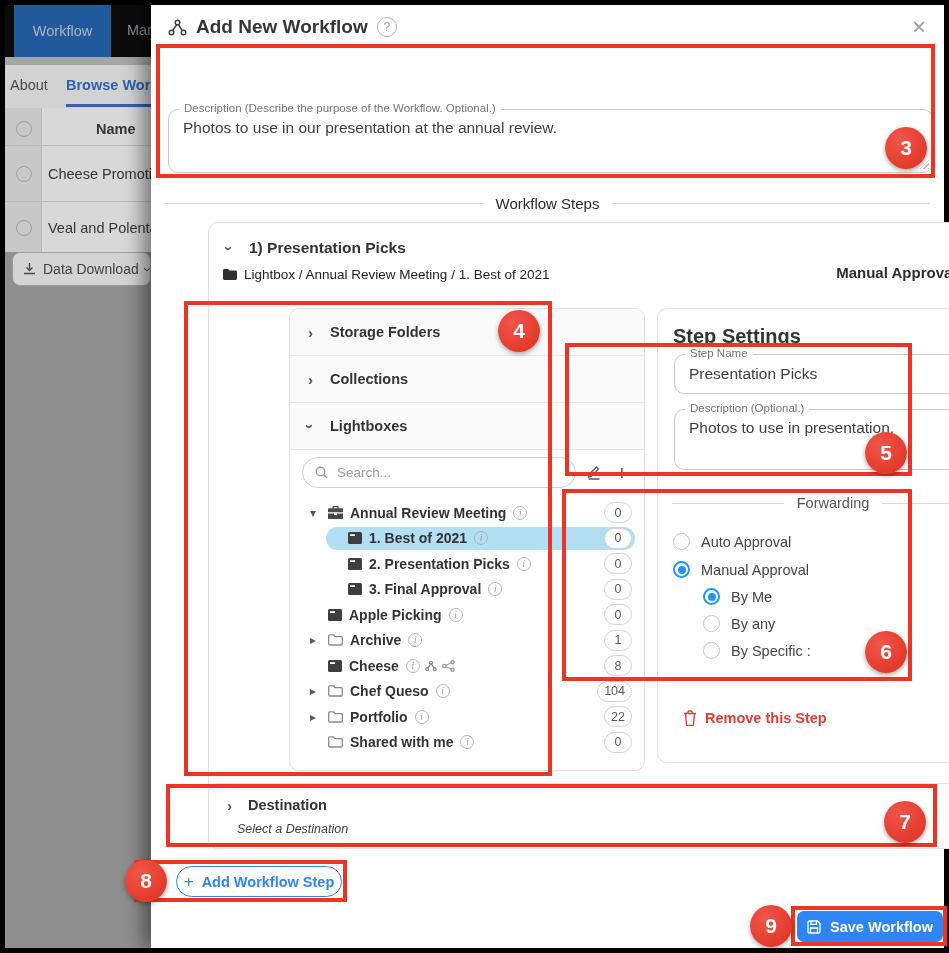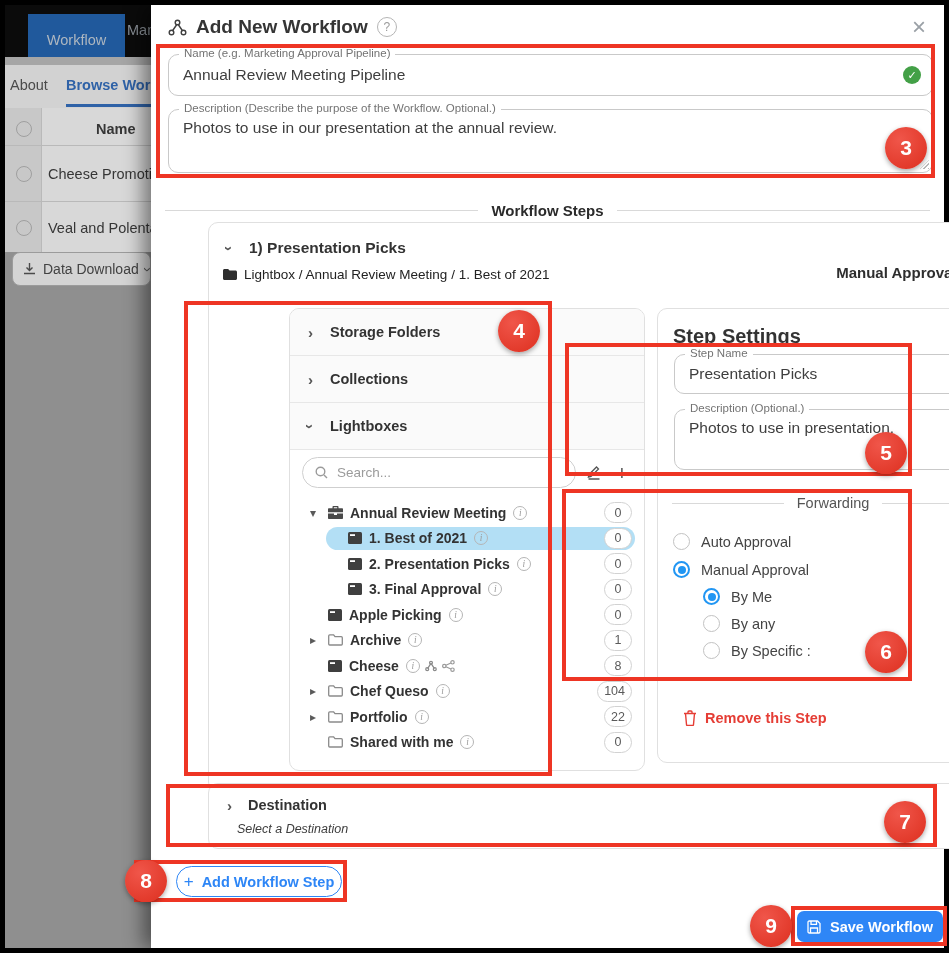--- a/index.html
+++ b/index.html
@@ -2,21 +2,21 @@
 <html><head>
 <meta charset="utf-8">
 <style>
   html,body{margin:0;padding:0;background:#222;}
   *{box-sizing:border-box;font-family:"Liberation Sans",sans-serif;}
   .frame{position:relative;width:949px;height:953px;background:#000;overflow:hidden;}
 
   
   .bgstrip{position:absolute;left:5px;top:5px;width:146px;height:943px;background:#8f8f8f;overflow:hidden;}
   .topnav{position:absolute;left:0;top:0;width:146px;height:52px;background:#0b0b0b;}
-  .nav-tab-active{position:absolute;left:9px;top:9px;width:97px;height:52px;background:#20599c;color:#aeb7c0;font-size:14.5px;display:flex;align-items:center;justify-content:center;margin-left:14px;}
+  .nav-tab-active{position:absolute;left:9px;top:0;width:97px;height:52px;background:#20599c;color:#aeb7c0;font-size:14.5px;display:flex;align-items:center;justify-content:center;}
   .nav-tab-next{position:absolute;left:122px;top:17px;color:#8a9097;font-size:14.5px;white-space:nowrap;}
   .grayband{position:absolute;left:0;top:52px;width:146px;height:8px;background:#a6a6a6;}
   .subtabs{position:absolute;left:0;top:60px;width:146px;height:43px;background:#d2d2d2;}
   .tab-about{position:absolute;left:5px;top:12px;color:#4a4a4a;font-size:14.5px;}
   .tab-browse{position:absolute;left:61px;top:12px;width:85px;color:#2f62a7;font-weight:700;font-size:14.5px;white-space:nowrap;overflow:hidden;}
   .tab-browse-underline{position:absolute;left:61px;top:39px;width:85px;height:3px;background:#2f62a7;}
   .bgtable{position:absolute;left:0;top:103px;width:146px;height:144px;background:#d8d8d8;}
   .bg-checkcol{position:absolute;left:0;top:0;width:37px;height:144px;background:#c8c8c8;border-right:1px solid #b9b9b9;}
   .bg-circle{position:absolute;left:11px;width:16px;height:16px;border:1.5px solid #9f9f9f;border-radius:50%;}
   .bg-hline{position:absolute;left:0;width:146px;height:1px;background:#b9b9b9;}
@@ -32,21 +32,21 @@
 
   .field{position:absolute;border:1px solid #c9c9c9;border-radius:10px;background:#fff;}
   .flabel{position:absolute;top:-8px;left:10px;background:#fff;padding:0 5px;font-size:11.5px;color:#737373;white-space:nowrap;z-index:2;}
   .field input,.field textarea{position:absolute;left:0;top:0;width:100%;height:100%;border:none;outline:none;background:transparent;font-size:15.5px;color:#3e3e3e;padding:0 34px 0 14px;resize:none;}
   .field textarea{padding-top:9px;}
   .ok-circ{position:absolute;right:11px;top:50%;margin-top:-9px;width:18px;height:18px;border-radius:50%;background:#43a047;color:#fff;font-size:11px;display:flex;align-items:center;justify-content:center;}
   .grip{position:absolute;right:3px;bottom:3px;width:9px;height:9px;background:repeating-linear-gradient(135deg,transparent 0 2px,#b9b9b9 2px 3.2px);clip-path:polygon(100% 0,100% 100%,0 100%);}
 
   .tdiv{position:absolute;display:flex;align-items:center;gap:13px;}
   .tdiv::before,.tdiv::after{content:"";flex:1;height:1px;background:#d9d9d9;}
-  .steps-head{left:14px;top:197px;width:765px;font-size:15px;font-weight:700;color:#2b2b2b;}
+  .steps-head{left:14px;top:190px;width:765px;font-size:15px;font-weight:400;color:#2b2b2b;}
 
   .card{position:absolute;border:1px solid #e0e0e0;border-radius:10px;background:#fff;margin-left:48px;}
   .chev{display:inline-block;color:#555;font-size:15px;line-height:1;}
   .chev.down{transform:rotate(90deg);}
   .step-title{position:absolute;left:18px;top:16px;display:flex;gap:17px;align-items:center;font-size:15.5px;font-weight:700;color:#333;cursor:pointer;}
   .crumb{position:absolute;left:14px;top:44px;display:flex;align-items:center;gap:7px;font-size:13.5px;color:#222;font-weight:500;}
   .approval{position:absolute;right:12px;top:41px;font-size:15px;font-weight:700;color:#2e2e2e;display:flex;gap:6px;align-items:center;cursor:pointer;}
 
   .acc{height:47px;display:flex;align-items:center;gap:17px;padding:0 18px;background:#fafafa;border-bottom:1px solid #e7e7e7;font-weight:700;font-size:14.5px;color:#333;cursor:pointer;}
   .searchrow{height:44px;display:flex;align-items:center;gap:10px;padding:0 12px;background:#fff;}
@@ -137,25 +137,20 @@
               <circle cx="3.5" cy="13.5" r="2.3"></circle>
               <circle cx="15.5" cy="13.5" r="2.3"></circle>
             </g>
           </svg>
       </span>
       <span class="tx">Add New Workflow</span>
       <span class="help-circ">?</span>
     </div>
     <div class="m-close">×</div>
 
-    <div class="field" style="left:17px;top:49px;width:765px;height:42px;">
-      <span class="flabel">Name (e.g. Marketing Approval Pipeline)</span>
-      <input type="text" value="Annual Review Meeting Pipeline" style="">
-      <span class="ok-circ">✓</span>
-    </div>
 
     <div class="field" style="left:17px;top:104px;width:765px;height:64px;">
       <span class="flabel">Description (Describe the purpose of the Workflow. Optional.)</span>
       <textarea style="">Photos to use in our presentation at the annual review.</textarea>
       <span class="grip"></span>
     </div>
 
     <div class="tdiv steps-head">
         <span>Workflow Steps</span>
       </div>

